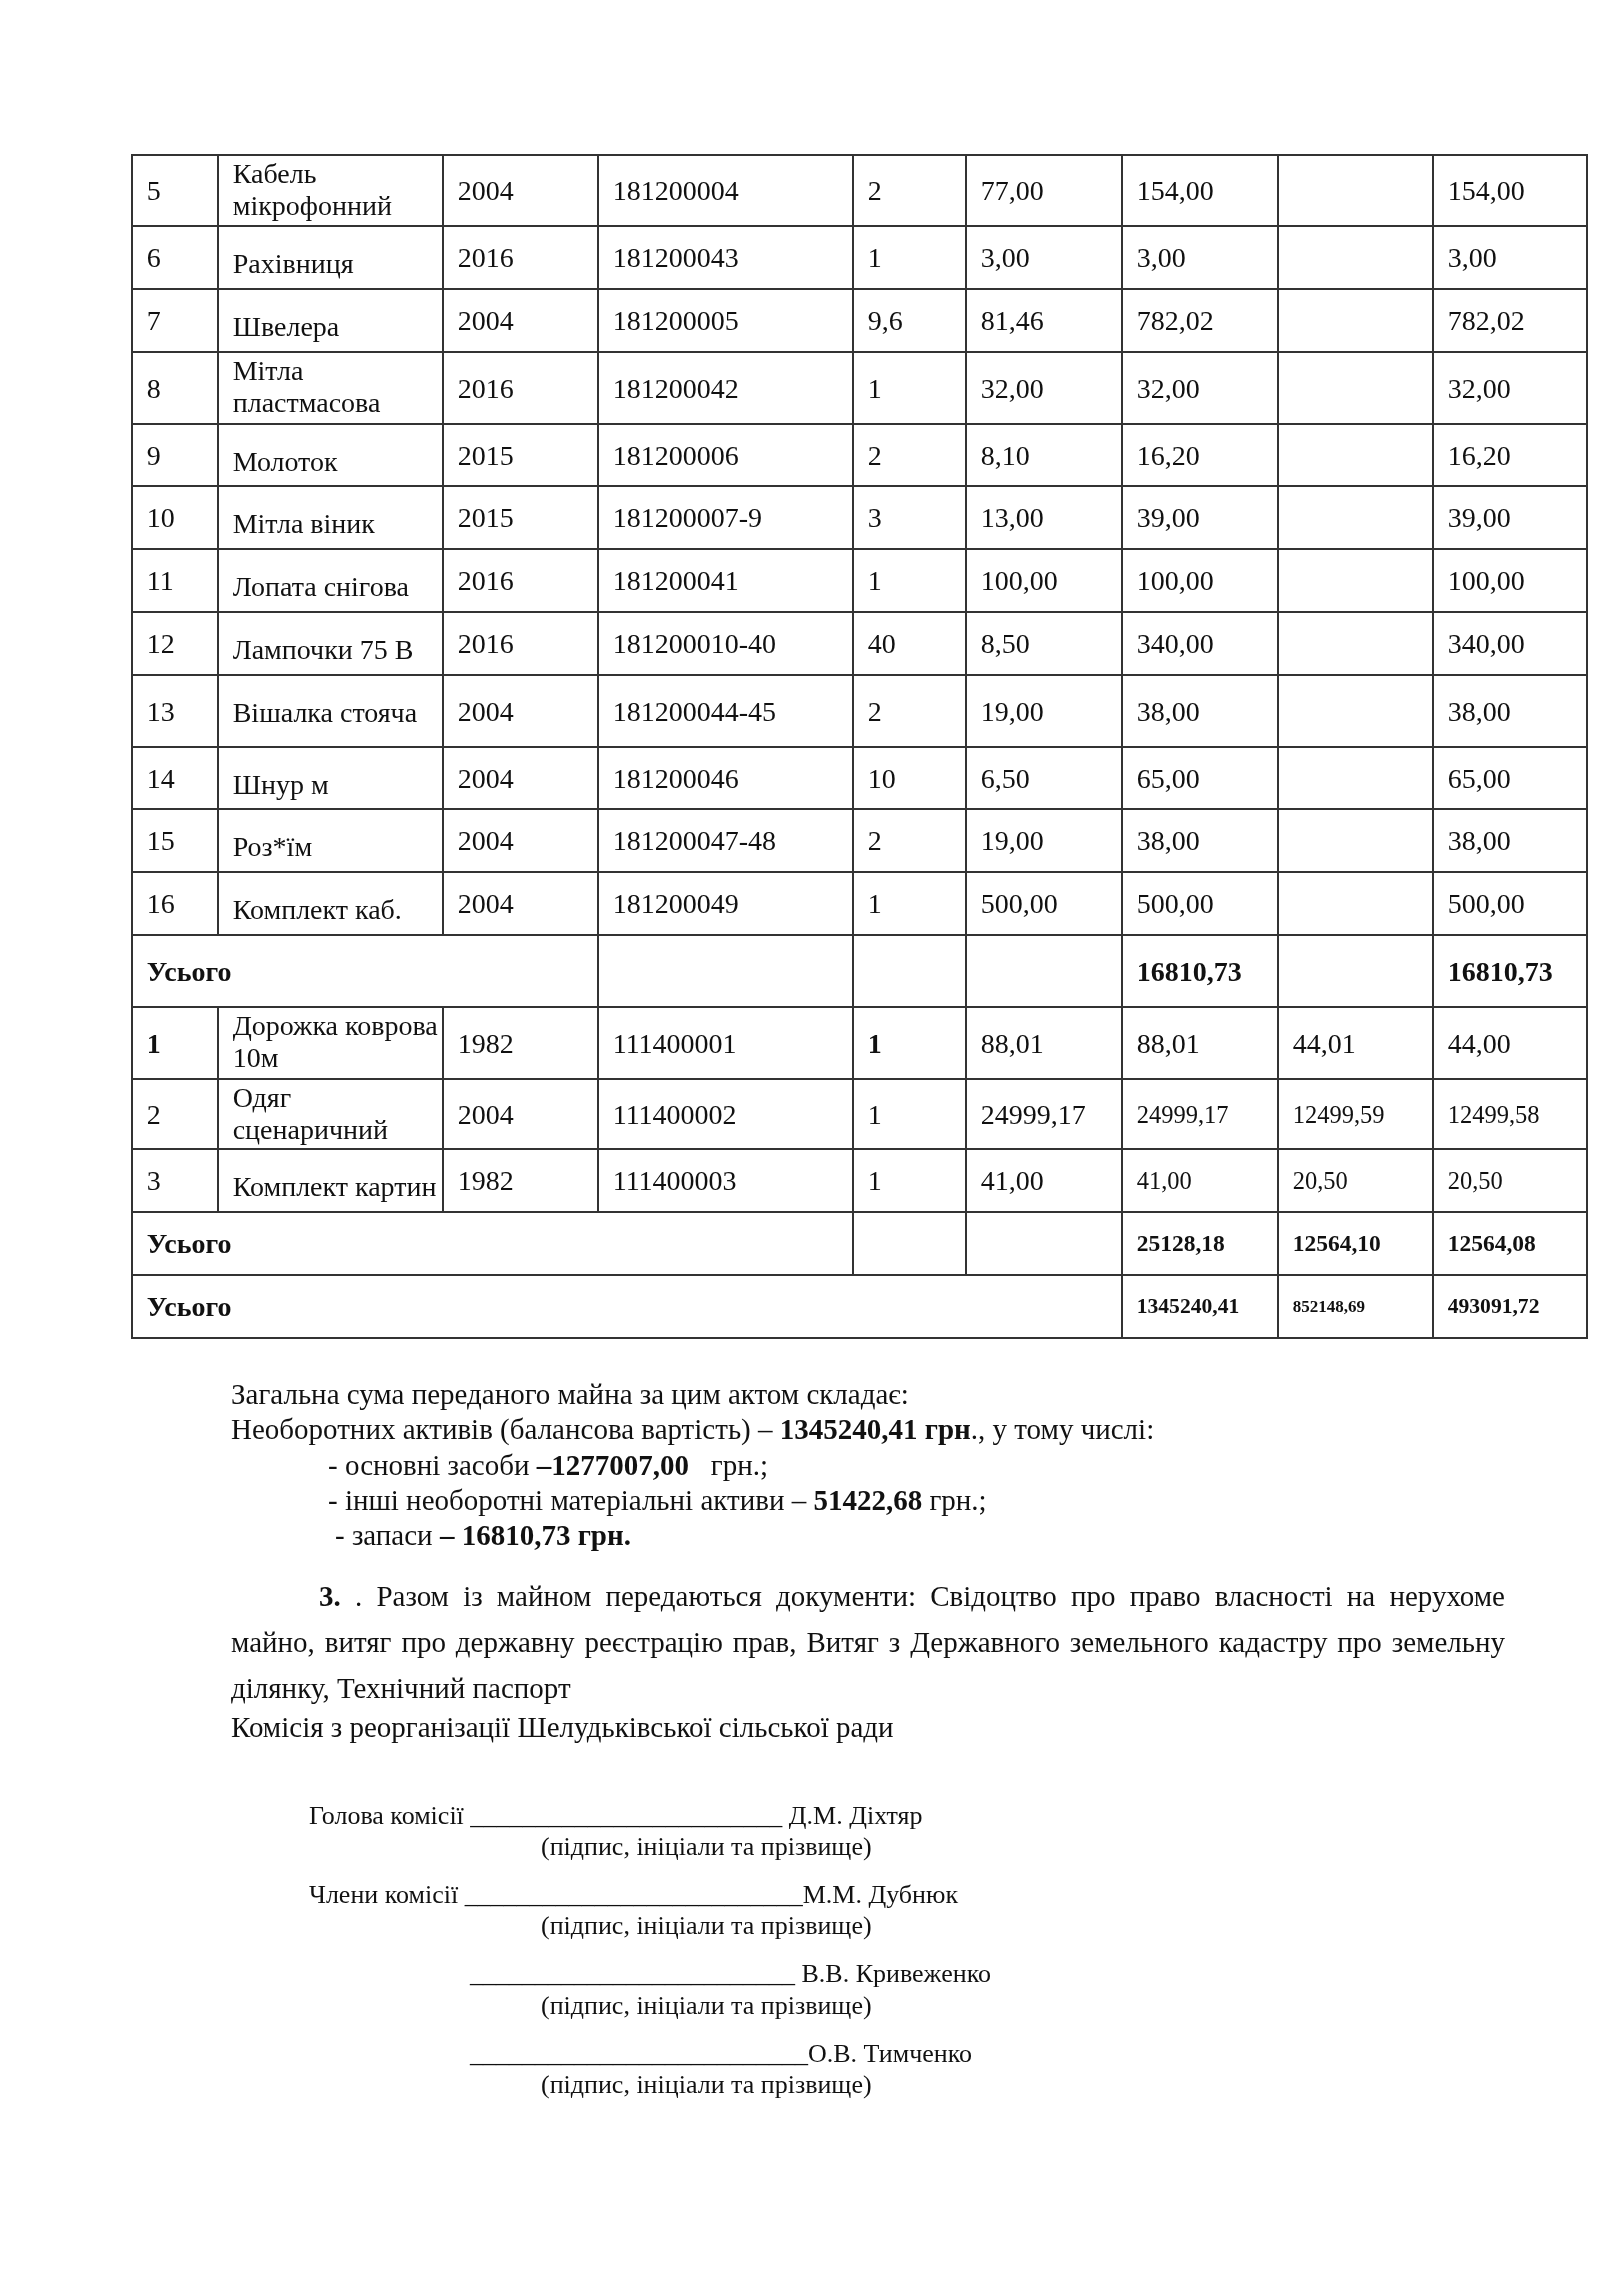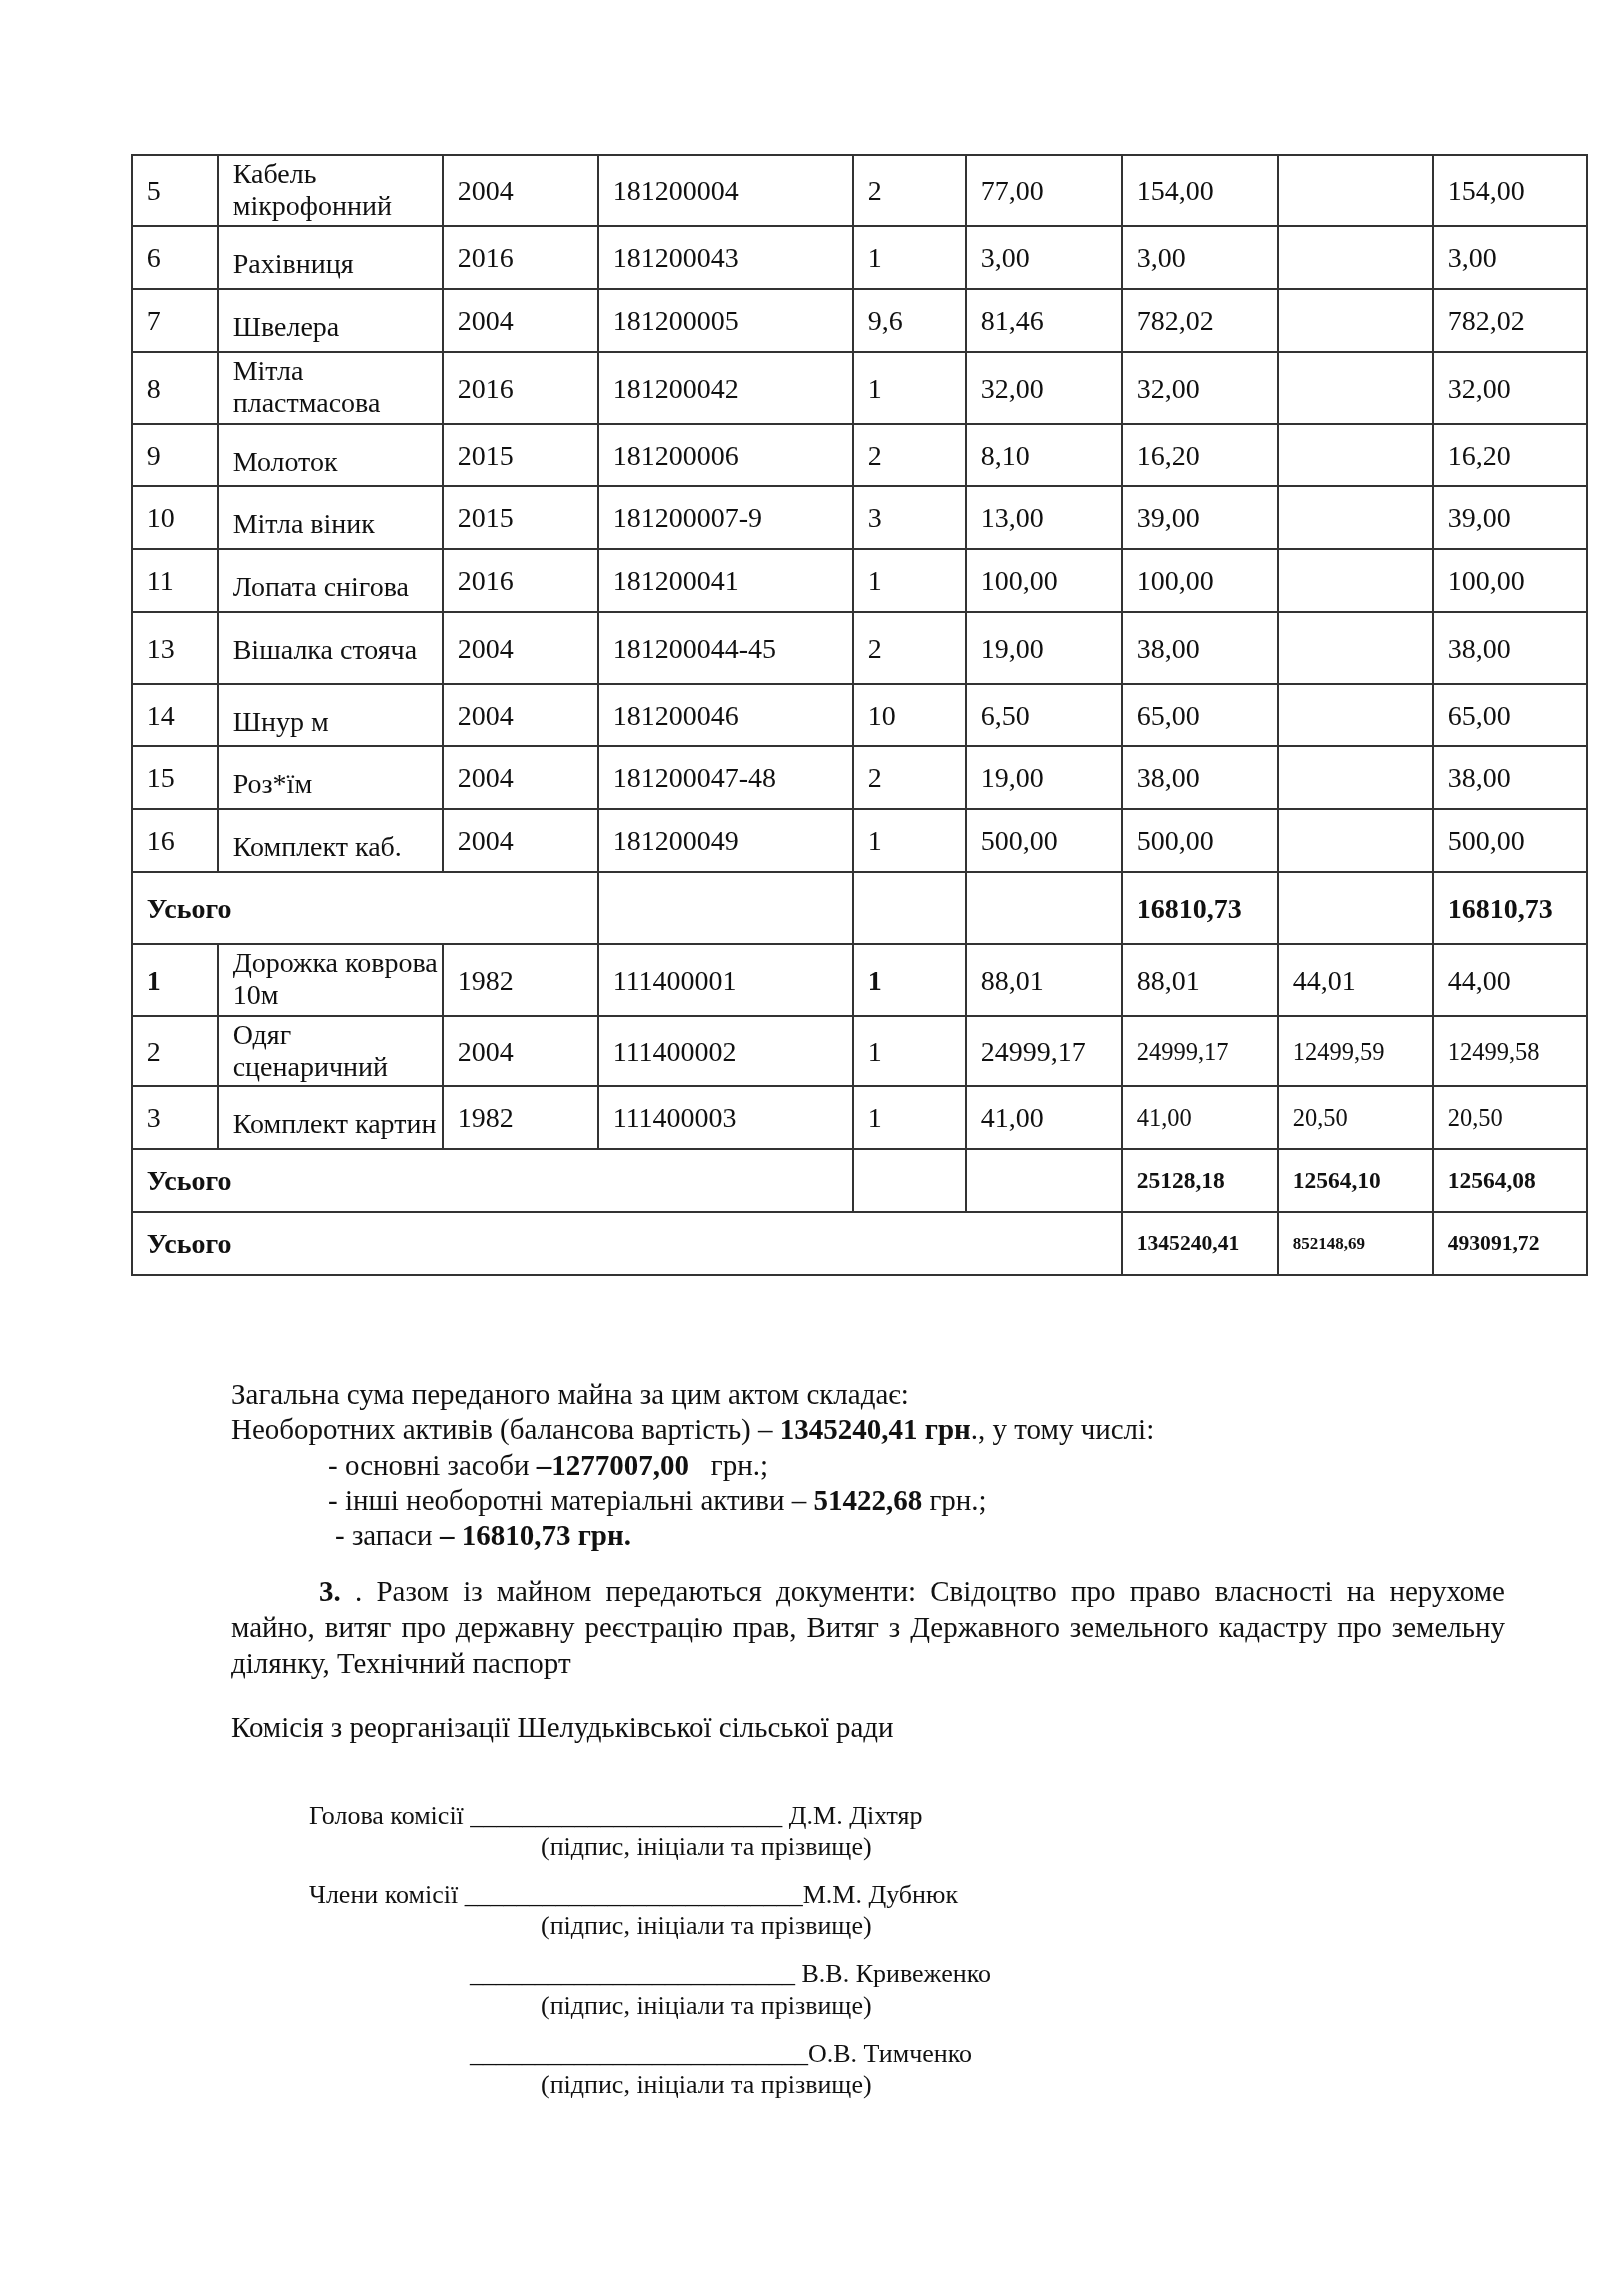--- a/index.html
+++ b/index.html
@@ -10,21 +10,21 @@
   table.inv td { border: 2px solid #333; padding: 0 0 0 13.7px; font-size: 28px;
                  vertical-align: middle; line-height: 31px; box-sizing: border-box; }
   table.inv td.name { vertical-align: top; padding-top: 20px; line-height: 33px; }
   table.inv td.name.two { padding-top: 2px; line-height: 32px; }
   table.inv td.small { font-size: 24.5px; }
   table.inv td.tot { font-weight: bold; }
   table.inv td.tot-sm { font-weight: bold; font-size: 23.5px; }
   .b { font-weight: bold; }
   .txt { position: absolute; font-size: 29px; line-height: 35px; white-space: nowrap; }
   .para3 { position: absolute; left: 231px; top: 1573px; width: 1274px; font-size: 29px;
-           line-height: 36px; text-align: justify; }
+           line-height: 46px; text-align: justify; }
   .para3 .first { text-indent: 88px; }
   .sig { position: absolute; font-size: 26px; line-height: 27.4px; white-space: nowrap; }
   .u { }
 </style>
 </head>
 <body>
 
 <table class="inv">
   <colgroup>
     <col style="width:86px">
@@ -108,20 +108,31 @@
         <td>11</td>
         <td class="name">Лопата снігова</td>
         <td>2016</td>
         <td>181200041</td>
         <td>1</td>
         <td>100,00</td>
         <td>100,00</td>
         <td></td>
         <td>100,00</td>
       </tr>
+      <tr style="height: 63px;">
+        <td>12</td>
+        <td class="name">Лампочки 75 В</td>
+        <td>2016</td>
+        <td>181200010-40</td>
+        <td>40</td>
+        <td>8,50</td>
+        <td>340,00</td>
+        <td></td>
+        <td>340,00</td>
+      </tr>
       <tr style="height: 72px;">
         <td>13</td>
         <td class="name">Вішалка стояча</td>
         <td>2004</td>
         <td>181200044-45</td>
         <td>2</td>
         <td>19,00</td>
         <td>38,00</td>
         <td></td>
         <td>38,00</td>

